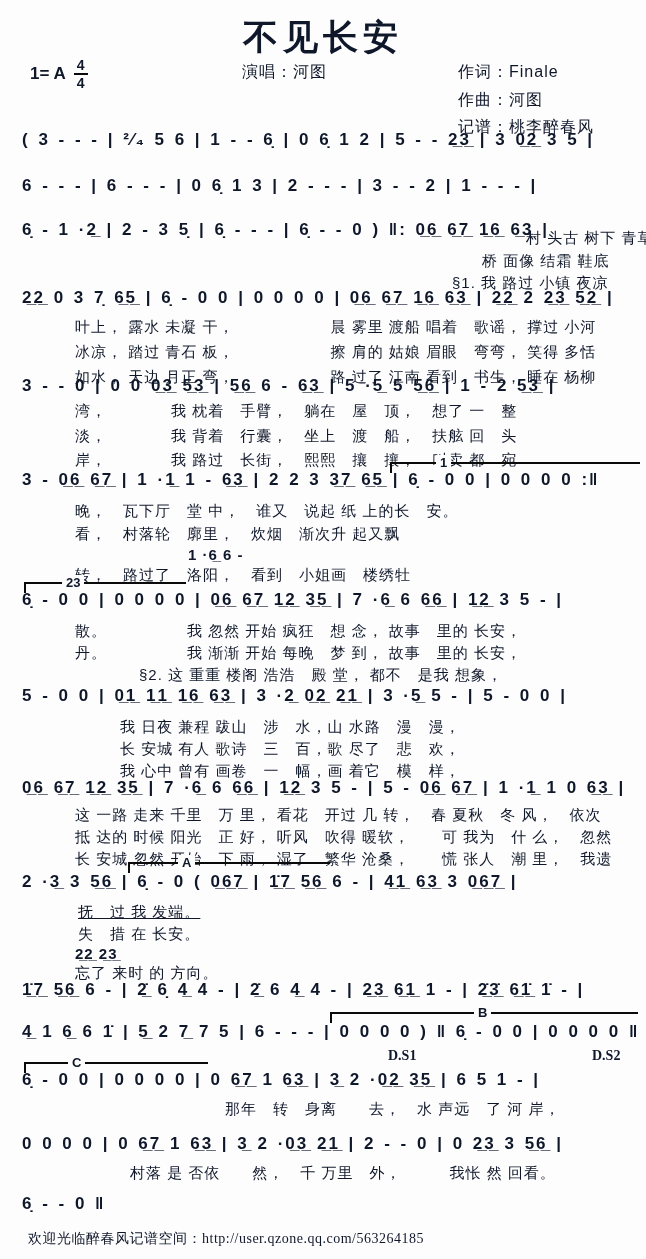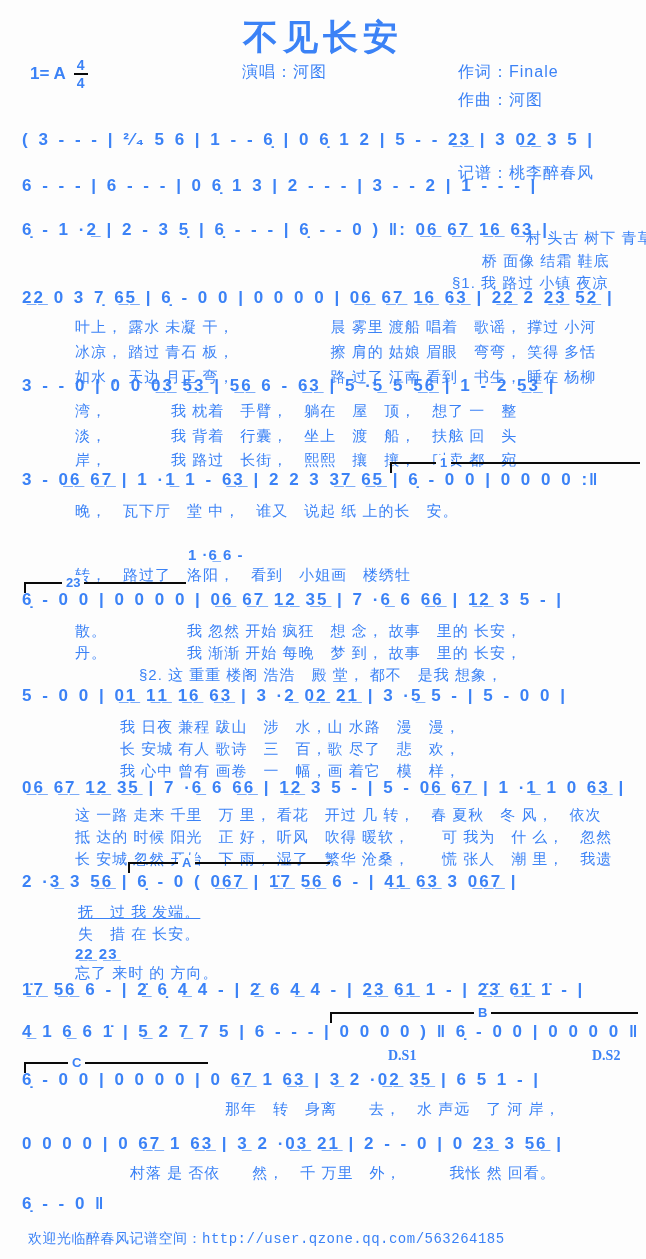--- a/index.html
+++ b/index.html
@@ -1,21 +1,21 @@
 <!DOCTYPE html>
 <html><head>
 <meta charset="utf-8">
 <style>
   html,body{margin:0;padding:0;background:#e8e8e8;}
   .page{
     position:relative;
     width:646px;height:1259px;
     background:#fdfdfd;
     font-family:"Liberation Sans", sans-serif;
-    color:#3b82f6;
+    color:#0f172a;
     overflow:hidden;
     margin:0 auto;
   }
   .title{
     position:absolute;top:14px;left:0;right:0;
     text-align:center;
     font-size:35px;font-weight:bold;letter-spacing:5px;
   }
   .credit{position:absolute;font-size:16px;letter-spacing:1px;}
   .keysig{position:absolute;top:58px;left:30px;font-size:17px;font-weight:bold;}
@@ -40,39 +40,39 @@
   .bracket{position:absolute;height:9px;border-top:2px solid #0a0a0a;}
   .bracket.tick{border-left:2px solid #0a0a0a;}
   .bracket .lbl{
     position:absolute;top:-9px;
     background:#fdfdfd;padding:0 4px;
     font-size:13px;font-weight:bold;letter-spacing:0;
   }
   .ds{position:absolute;font-family:"Liberation Serif", serif;font-weight:bold;font-size:14px;}
   .footer{
     position:absolute;top:1230px;left:28px;
-    font-family:Liberation Mono, monospace;
+    font-family:Liberation Serif, serif;
     font-size:14px;letter-spacing:0.5px;white-space:pre;
   }
 </style>
 </head>
 <body>
 
 <div class="page">
 
   <div class="title">不见长安</div>
 
   <div class="keysig">
     <span class="kn">1= A</span><span class="meter"><span class="num">4</span><span class="den">4</span></span>
   </div>
 
   <div class="credit" style="top:62px;left:242px;text-align:center;">演唱：河图</div>
   <div class="credit" style="top:62px;left:458px;">作词：Finale</div>
   <div class="credit" style="top:90px;left:458px;">作曲：河图</div>
-  <div class="credit" style="top:117px;left:458px;margin-top:46px;">记谱：桃李醉春风</div>
+  <div class="credit" style="top:117px;left:458px;">记谱：桃李醉春风</div>
 
   <div class="note" style="top:130px;">( 3 - - - | ²⁄₄ 5 6 | 1 - - 6̣ | 0 6̣ 1 2 | 5 - - 2̲3̲ | 3 0̲2̲ 3 5 |</div>
   <div class="note" style="top:176px;">6 - - - | 6 - - - | 0 6̣ 1 3 | 2 - - - | 3 - - 2 | 1 - - - |</div>
   <div class="note" style="top:220px;">6̣ - 1 ·2̲ | 2 - 3 5̣ | 6̣ - - - | 6̣ - - 0 ) ‖: 0̲6̲ 6̲7̲ 1̲6̲ 6̲3̲ |</div>
 
   <div class="lyr" style="top:229px;left:482px;margin-left:44px;">村 头古 树下 青草</div>
   <div class="lyr" style="top:252px;left:482px;">桥 面像 结霜 鞋底</div>
   <div class="lyr" style="top:274px;left:452px;">§1. 我 路过 小镇 夜凉</div>
 
   <div class="note" style="top:288px;">2̲2̲ 0 3 7̣ 6̲5̲ | 6̣ - 0 0 | 0 0 0 0 | 0̲6̲ 6̲7̲ 1̲6̲ 6̲3̲ | 2̲2̲ 2 2̲3̲ 5̲2̲ |</div>
@@ -83,20 +83,21 @@
   <div class="note" style="top:376px;">3 - - 0 | 0 0 0̲3̲ 5̲3̲ | 5̲6̲ 6 - 6̲3̲ | 5 ·5̲ 5 5̲6̲ | 1 - 2 5̲3̲ |</div>
   <div class="lyr" style="top:402px;left:75px;">湾，　　　　我 枕着　手臂，　躺在　屋　顶，　想了 一　整</div>
   <div class="lyr" style="top:427px;left:75px;">淡，　　　　我 背着　行囊，　坐上　渡　船，　扶舷 回　头</div>
   <div class="lyr" style="top:451px;left:75px;">岸，　　　　我 路过　长街，　熙熙　攘　攘，　叫卖 都　宛</div>
 
   <div class="bracket tick" style="top:462px;left:390px;width:248px;">
     <span class="lbl" style="left:44px;">1</span>
   </div>
   <div class="note" style="top:470px;">3 - 0̲6̲ 6̲7̲ | 1 ·1̲ 1 - 6̲3̲ | 2 2 3 3̲7̲ 6̲5̲ | 6̣ - 0 0 | 0 0 0 0 :‖</div>
   <div class="lyr" style="top:502px;left:75px;">晚，　瓦下厅　堂 中，　谁又　说起 纸 上的长　安。</div>
+  <div class="lyr" style="top:525px;left:75px;">看，　村落轮　廓里，　炊烟　渐次升 起又飘</div>
   <div class="small-note" style="top:546px;left:188px;">1 ·6̲ 6 -</div>
   <div class="lyr" style="top:566px;left:75px;">转，　路过了　洛阳，　看到　小姐画　楼绣牡</div>
 
   <div class="bracket tick" style="top:582px;left:24px;width:160px;">
     <span class="lbl" style="left:36px;">23</span>
   </div>
   <div class="note" style="top:590px;">6̣ - 0 0 | 0 0 0 0 | 0̲6̲ 6̲7̲ 1̲2̲ 3̲5̲ | 7 ·6̲ 6 6̲6̲ | 1̲2̲ 3 5 - |</div>
   <div class="lyr" style="top:622px;left:75px;">散。　　　　　我 忽然 开始 疯狂　想 念， 故事　里的 长安，</div>
   <div class="lyr" style="top:644px;left:75px;">丹。　　　　　我 渐渐 开始 每晚　梦 到， 故事　里的 长安，</div>
   <div class="lyr" style="top:666px;left:75px;">　　　　§2. 这 重重 楼阁 浩浩　殿 堂， 都不　是我 想象，</div>

